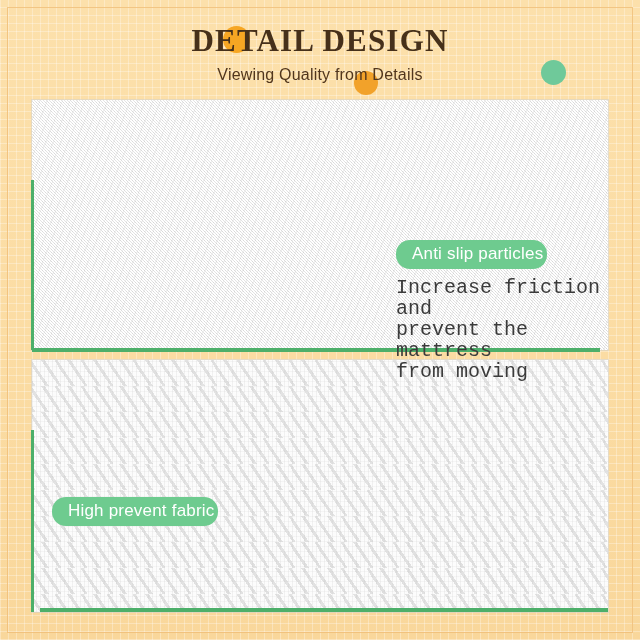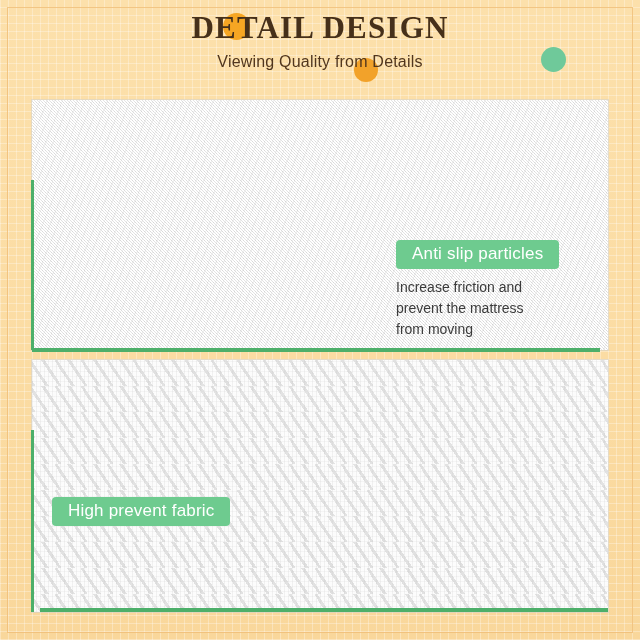--- a/index.html
+++ b/index.html
@@ -49,21 +49,21 @@
   #header {
     position: absolute;
     left: 0; top: 0;
     width: 640px;
     height: 92px;
     text-align: center;
   }
   .title-wrap {
     position: relative;
     display: inline-block;
-    margin-top: 11px;
+    margin-top: 24px;
   }
   #main-title {
     position: relative;
     z-index: 2;
     font-family: "Liberation Serif", "DejaVu Serif", serif;
     font-weight: bold;
     font-size: 31px;
     letter-spacing: 1.2px;
     color: #46301a;
     line-height: 34px;
@@ -229,28 +229,28 @@
     z-index: 5;
   }
   .badge {
     display: inline-block;
     background: #6ecb8f;
     color: #ffffff;
     font-family: "Liberation Sans", sans-serif;
     font-size: 17px;
     font-weight: normal;
     letter-spacing: 0.2px;
-    padding: 4px 16px 5px 16px;
-    border-radius: 4px;
+    padding: 4px 4px 5px 16px;
+    border-radius: 14px;
     white-space: nowrap;
     line-height: 20px;
   }
   .callout-body {
-    font-family: Liberation Sans, sans-serif;
-    font-size: 14px;
+    font-family: Liberation Mono, monospace;
+    font-size: 20px;
     color: #3b3b3b;
     line-height: 21px;
     margin-top: 8px;
     white-space: pre-line;
   }
 
   #callout-top {
     left: 396px;
     top: 240px;
     width: 210px;

